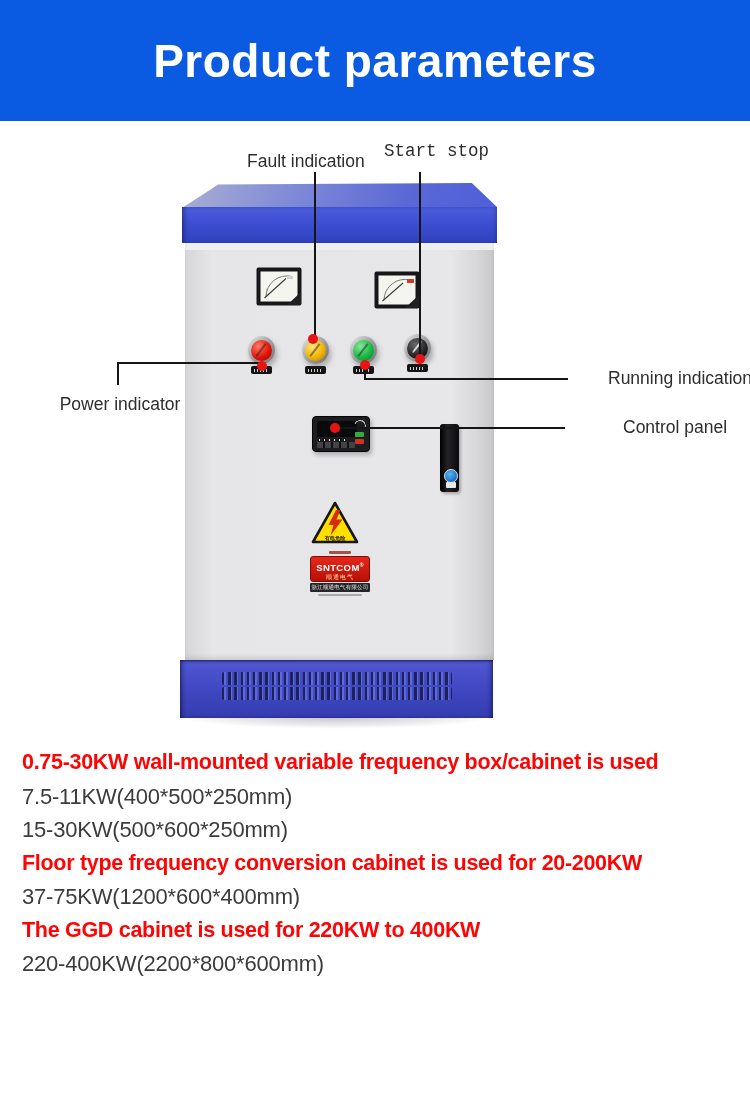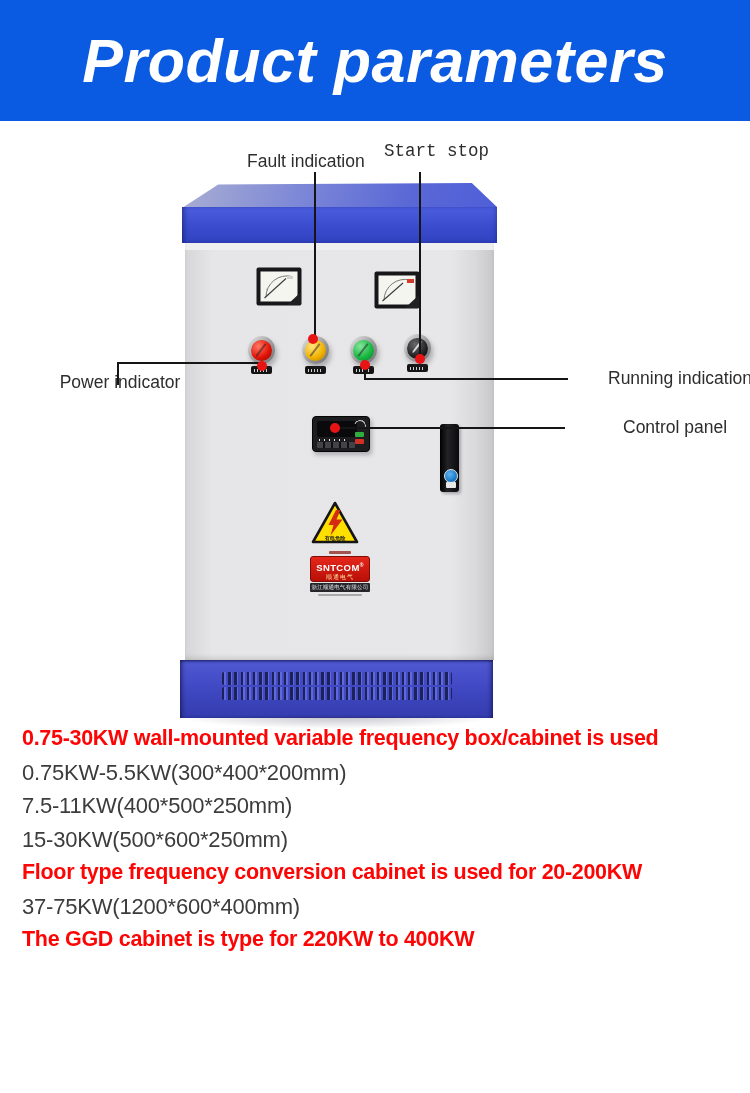--- a/index.html
+++ b/index.html
@@ -3,21 +3,21 @@
 <meta charset="utf-8">
 <style>
   html,body{margin:0;padding:0;background:#fff;}
   .stage{position:relative;width:750px;height:1093px;background:#fff;overflow:hidden;
          font-family:"Liberation Sans", sans-serif;}
   .abs{position:absolute;}
 
   
   .banner{left:0;top:0;width:750px;height:121px;background:#0a5ae2;
           display:flex;align-items:center;justify-content:center;}
-  .banner h1{margin:16px;color:#fff;font-size:61px;font-weight:700;letter-spacing:.5px;font-style:italic;}
+  .banner h1{margin:16px;color:#fff;font-size:46px;font-weight:700;letter-spacing:.5px;}
 
   
   .slab-top{left:182px;top:183px;width:315px;height:25px;
             clip-path:polygon(11.5% 6%,92% 0%,100% 96%,0% 100%);
             background:linear-gradient(104deg,#a9aed2 0%,#7c87d7 38%,#5a68d6 72%,#4f5fd8 100%);}
   .slab-front{left:182px;top:207px;width:315px;height:36px;
               background:linear-gradient(180deg,#4b5ede 0%,#3a4ccd 55%,#3142c0 100%);
               box-shadow:inset 4px 0 5px -2px rgba(15,20,90,.55), inset -3px 0 4px -2px rgba(15,20,90,.35);}
   .body-panel{left:185px;top:243px;width:309px;height:417px;
               background:linear-gradient(180deg,#efeff0 0 7px,rgba(0,0,0,0) 7px),
@@ -83,21 +83,21 @@
   .brand .dark-strip{width:60px;height:9px;background:#26262a;border-radius:1px;margin-top:1px;
                      color:#eee;font-size:5.5px;line-height:9px;text-align:center;letter-spacing:.2px;}
   .brand .tiny-bot{width:44px;height:2.5px;background:#a9a9ab;border-radius:1px;margin-top:1.5px;}
 
   
   .cline{background:#151515;}
   .cdot{width:10px;height:10px;border-radius:50%;background:#e81414;}
   .clabel{font-size:17.5px;color:#2d2d2d;white-space:nowrap;}
 
   
-  .specs{left:0;top:722px;width:653px;padding-left:22px;box-sizing:border-box;}
+  .specs{left:0;top:746px;width:653px;padding-left:22px;box-sizing:border-box;}
   .specs div{height:33.5px;line-height:33.5px;white-space:nowrap;}
   .spec-heading{color:#fe0505;font-weight:700;font-size:21.5px;letter-spacing:-.3px;}
   .spec-line{color:#3c3c3c;font-size:22px;letter-spacing:-.2px;}
 </style>
 </head>
 <body>
 
 <div class="stage">
 
   <div class="abs banner">
@@ -209,27 +209,27 @@
   <div class="abs cline" style="left:335px;top:427px;width:230px;height:2px;"></div>
 
   <div class="abs cdot" style="left:308px;top:334px;"></div>
   <div class="abs cdot" style="left:415px;top:354px;"></div>
   <div class="abs cdot" style="left:257px;top:361px;"></div>
   <div class="abs cdot" style="left:360px;top:360px;"></div>
   <div class="abs cdot" style="left:330px;top:423px;"></div>
 
   <div class="abs clabel" style="left:247px;top:151px;">Fault indication</div>
   <div class="abs clabel" style="left:384px;top:141px;font-family:Liberation Mono, monospace;">Start stop</div>
-  <div class="abs clabel" style="left:40px;top:372px;width:160px;text-align:center;">Power indicator</div>
+  <div class="abs clabel" style="left:40px;top:394px;width:160px;text-align:center;">Power indicator</div>
   <div class="abs clabel" style="left:608px;top:368px;">Running indication</div>
   <div class="abs clabel" style="left:579px;top:417px;margin-left:44px;">Control panel</div>
 
   <div class="abs specs">
     <div class="spec-heading">0.75-30KW wall-mounted variable frequency box/cabinet is used</div>
-    <div class="spec-line">0.75KW-5.5KW(300*400*200mm)</div>
     <div class="spec-line">7.5-11KW(400*500*250mm)</div>
     <div class="spec-line">15-30KW(500*600*250mm)</div>
     <div class="spec-heading">Floor type frequency conversion cabinet is used for 20-200KW</div>
     <div class="spec-line">37-75KW(1200*600*400mm)</div>
-    <div class="spec-heading">The GGD cabinet is type for 220KW to 400KW</div>
+    <div class="spec-heading">The GGD cabinet is used for 220KW to 400KW</div>
+    <div class="spec-line">220-400KW(2200*800*600mm)</div>
   </div>
 
 </div>
 
 </body></html>

